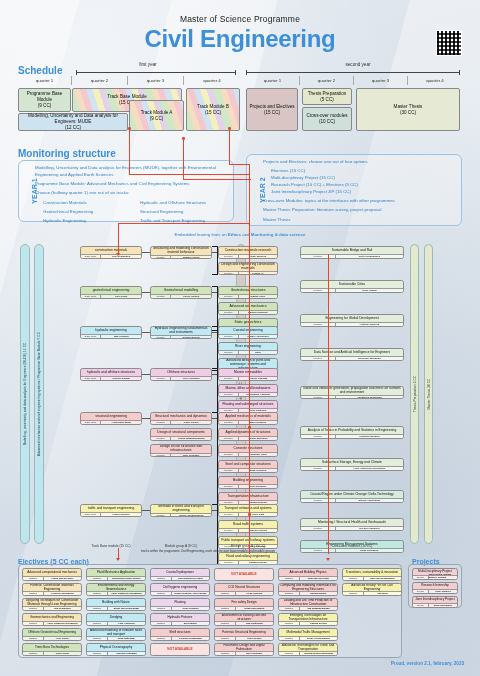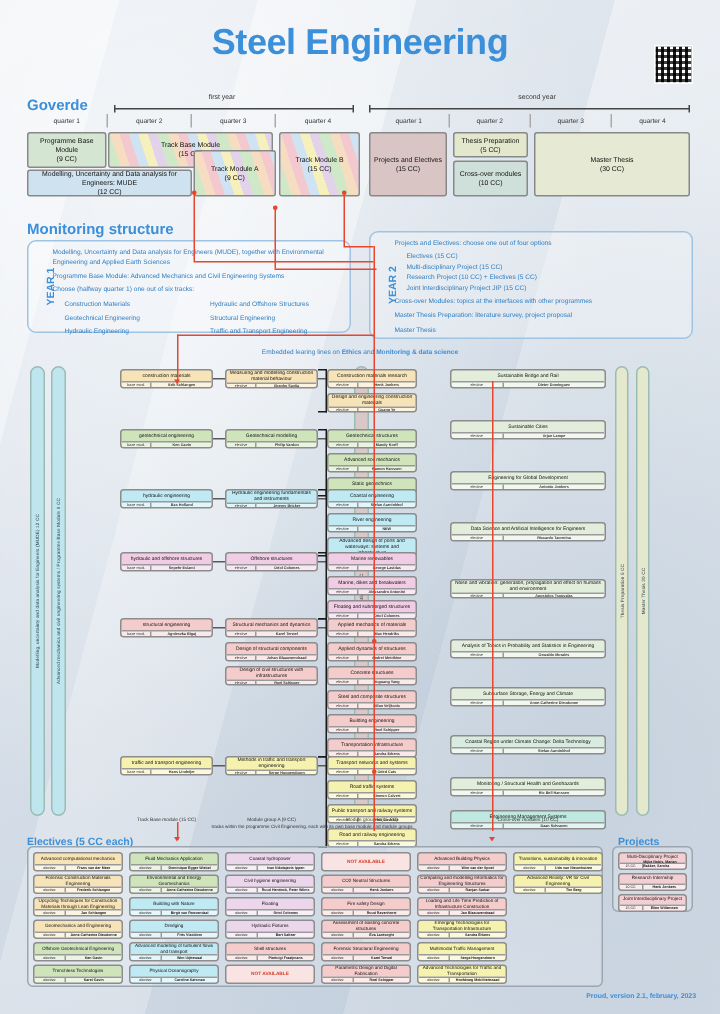--- a/index.html
+++ b/index.html
@@ -115,25 +115,26 @@
   .na .t{ color:#d1402a; font-weight:700; font-size:3.2px;}
   .footer{ position:absolute; right:8px; bottom:2px; font-size:4.6px; color:#3c8fd9; font-weight:700;}
 </style>
 </head>
 <body>
 
 <div id="poster">
 <div class="sheet">
 
   <div class="hdr">
-    <div class="main">Steel Engineering</div>
+    <div class="sub">Master of Science Programme</div>
+    <div class="main">Civil Engineering</div>
   </div>
   <div class="qr"></div>
 
-  <div class="sec-title" style="left:10px; top:57px;">Goverde</div>
+  <div class="sec-title" style="left:10px; top:57px;">Schedule</div>
   <div id="schedule">
     <div class="yr-label" style="left:70px;top:2px;width:120px;">first year</div>
     <div class="yr-axis" style="left:58px;width:160px;"></div>
     <div class="yr-label" style="left:290px;top:2px;width:100px;">second year</div>
     <div class="yr-axis" style="left:228px;width:214px;"></div>
 
     <div class="qcell" style="left:0;width:54px;">quarter 1</div>
     <div class="qcell" style="left:54px;width:56px;">quarter 2</div>
     <div class="qcell" style="left:110px;width:56px;">quarter 3</div>
     <div class="qcell" style="left:166px;width:56px;border-right:none;">quarter 4</div>

